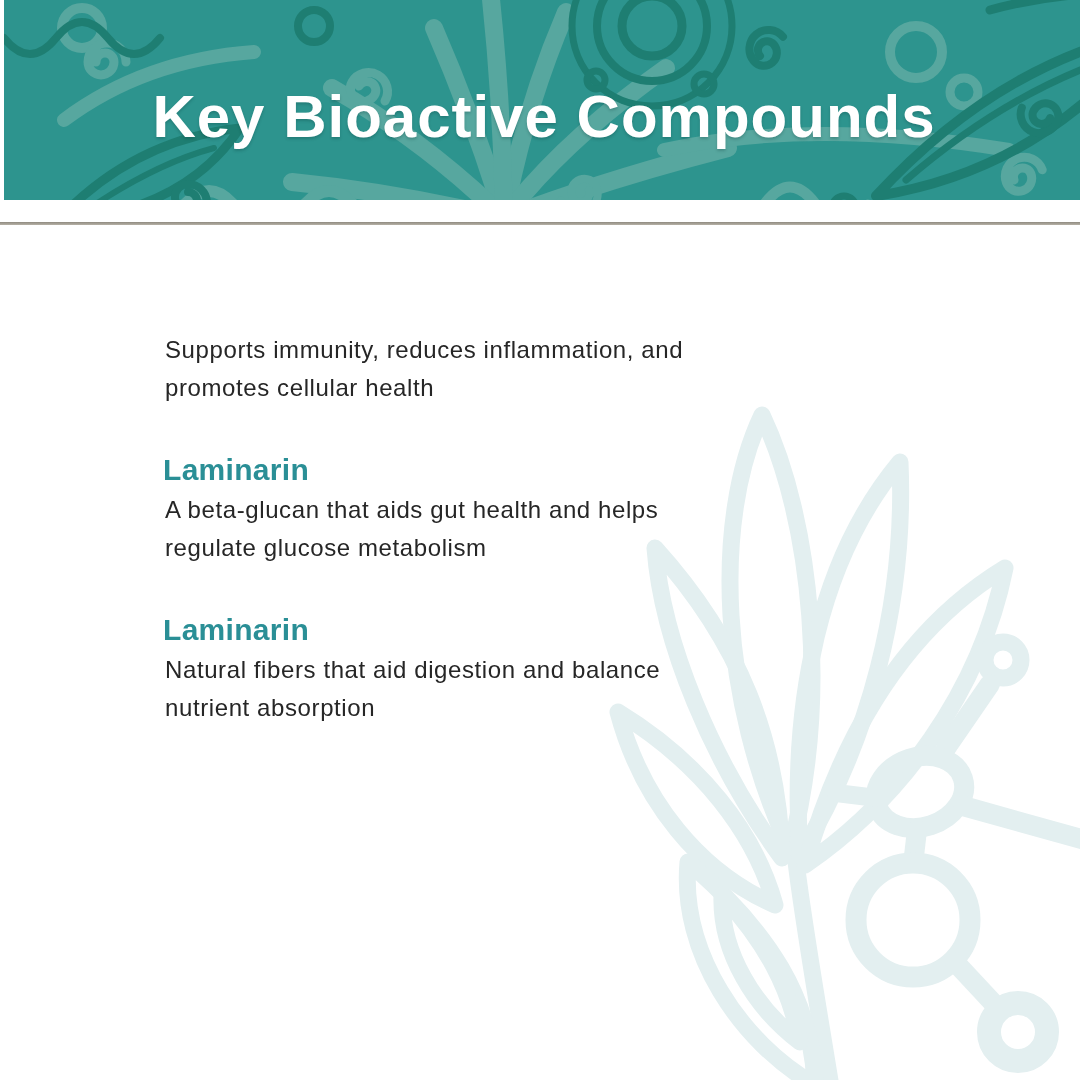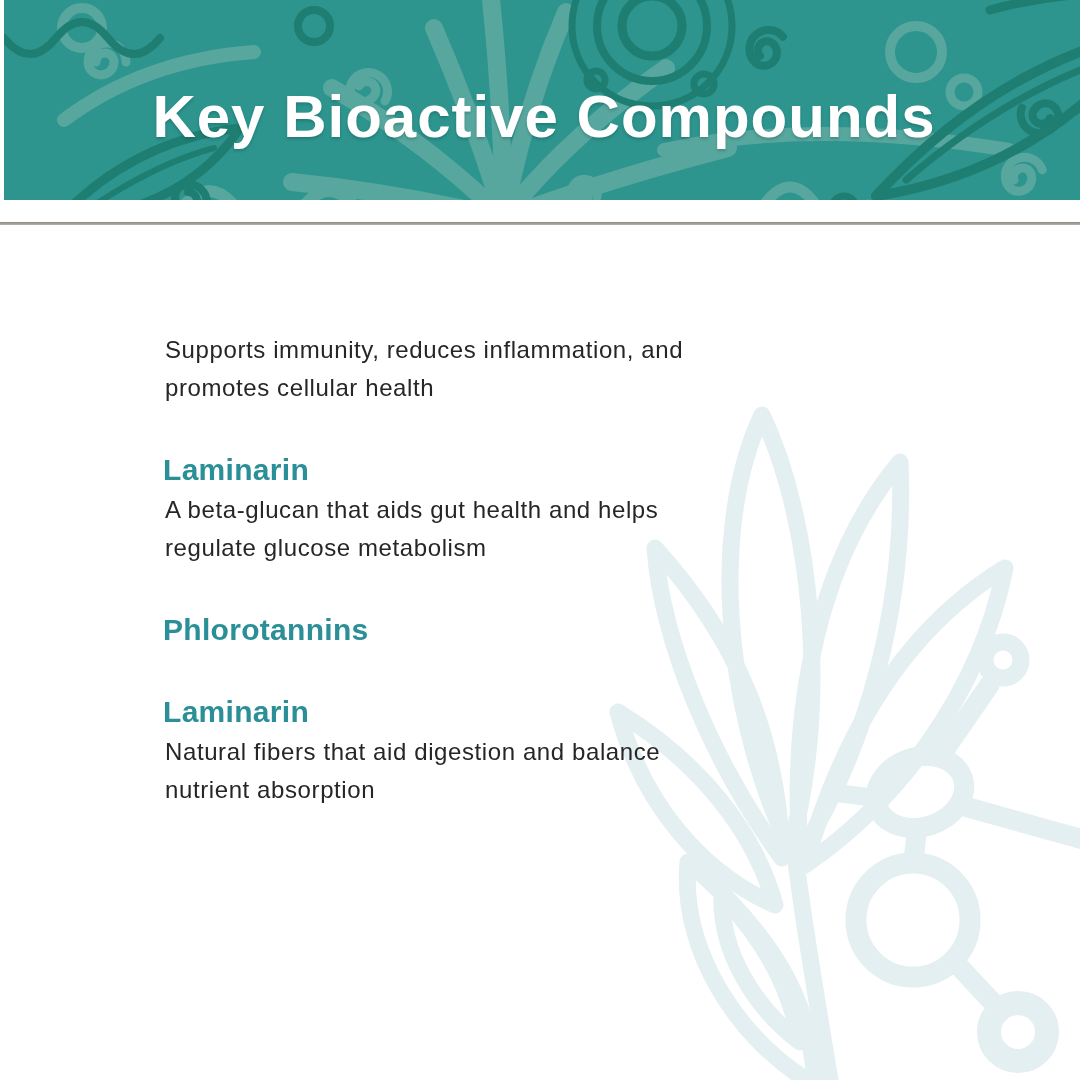--- a/index.html
+++ b/index.html
@@ -143,21 +143,20 @@
     <div class="section">
       <div class="section-desc">Supports immunity, reduces inflammation, and
 promotes cellular health</div>
     </div>
     <div class="section">
       <div class="section-name">Laminarin</div>
       <div class="section-desc">A beta-glucan that aids gut health and helps
 regulate glucose metabolism</div>
     </div>
     <div class="section">
-      <div class="section-name">Phlorotannins</div>
     </div>
     <div class="section">
       <div class="section-name">Laminarin</div>
       <div class="section-desc">Natural fibers that aid digestion and balance
 nutrient absorption</div>
     </div>
   </div>
 
 </div>
 

